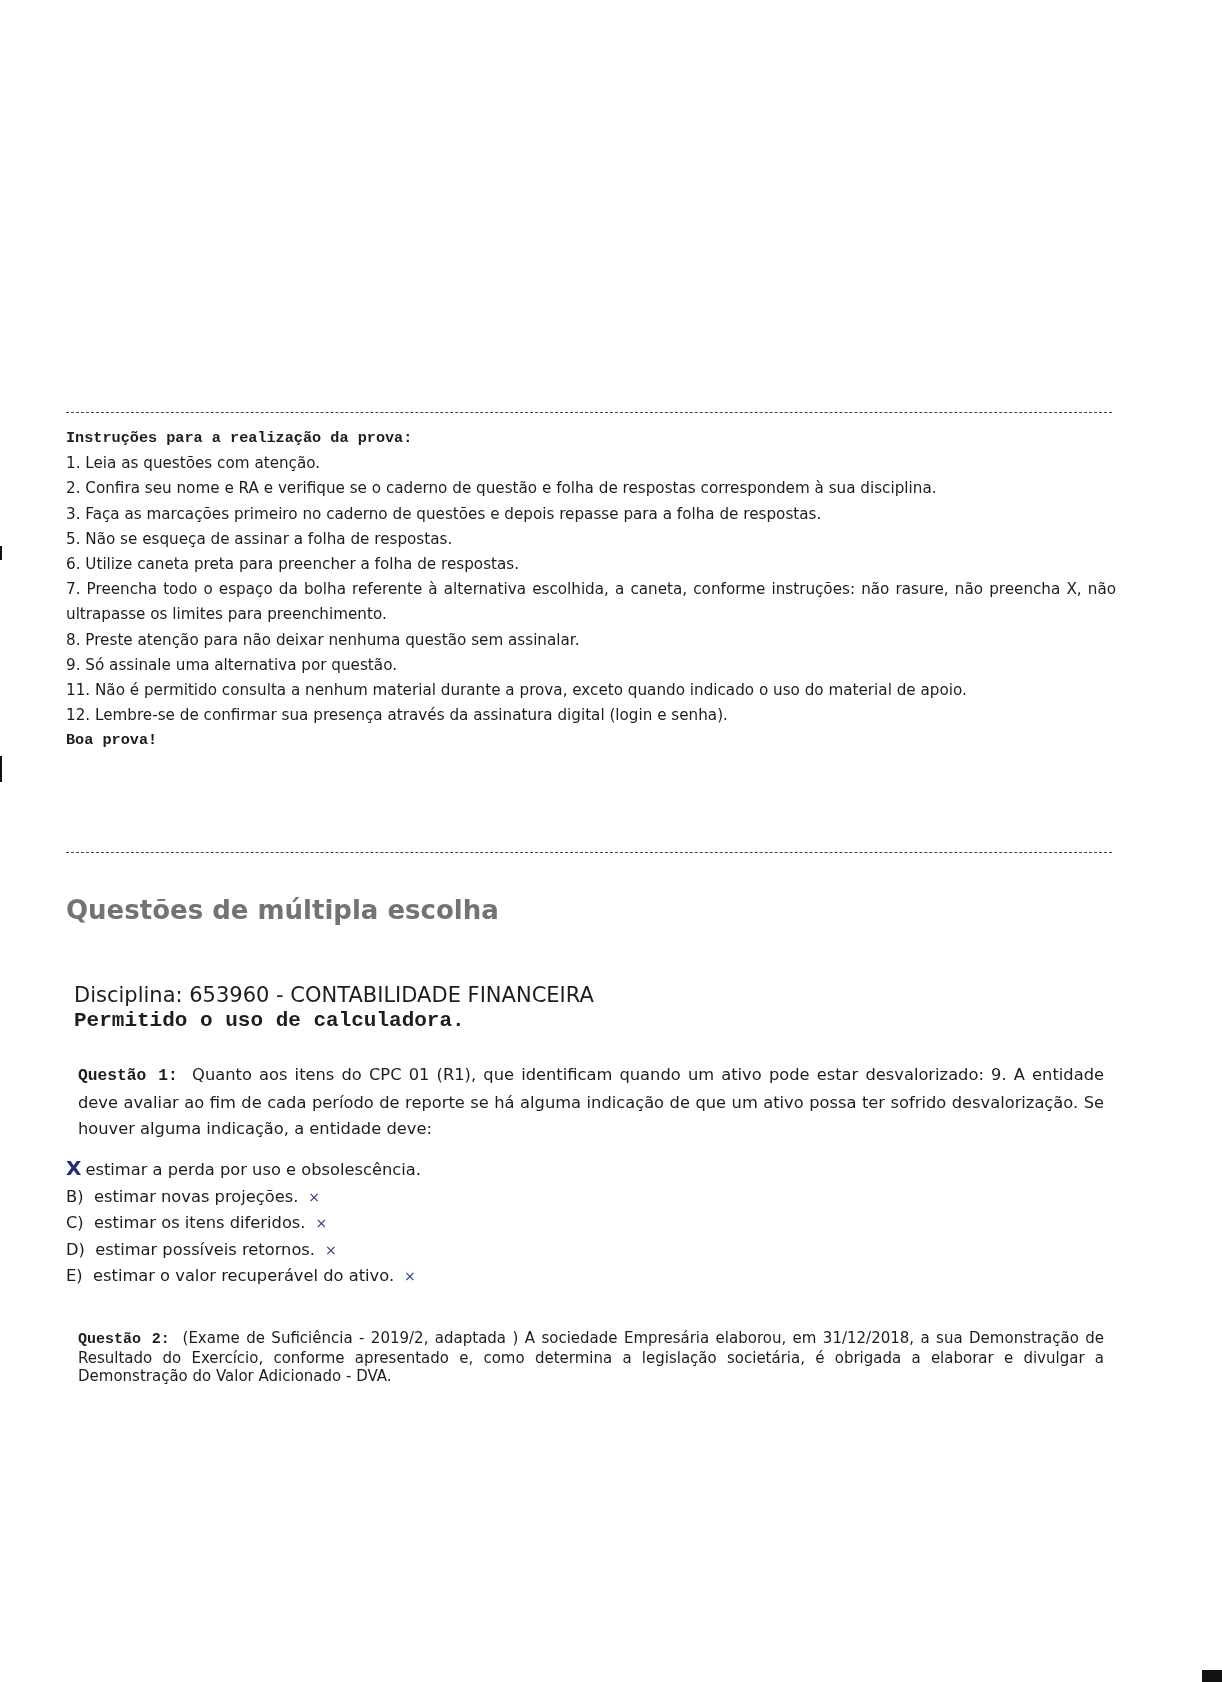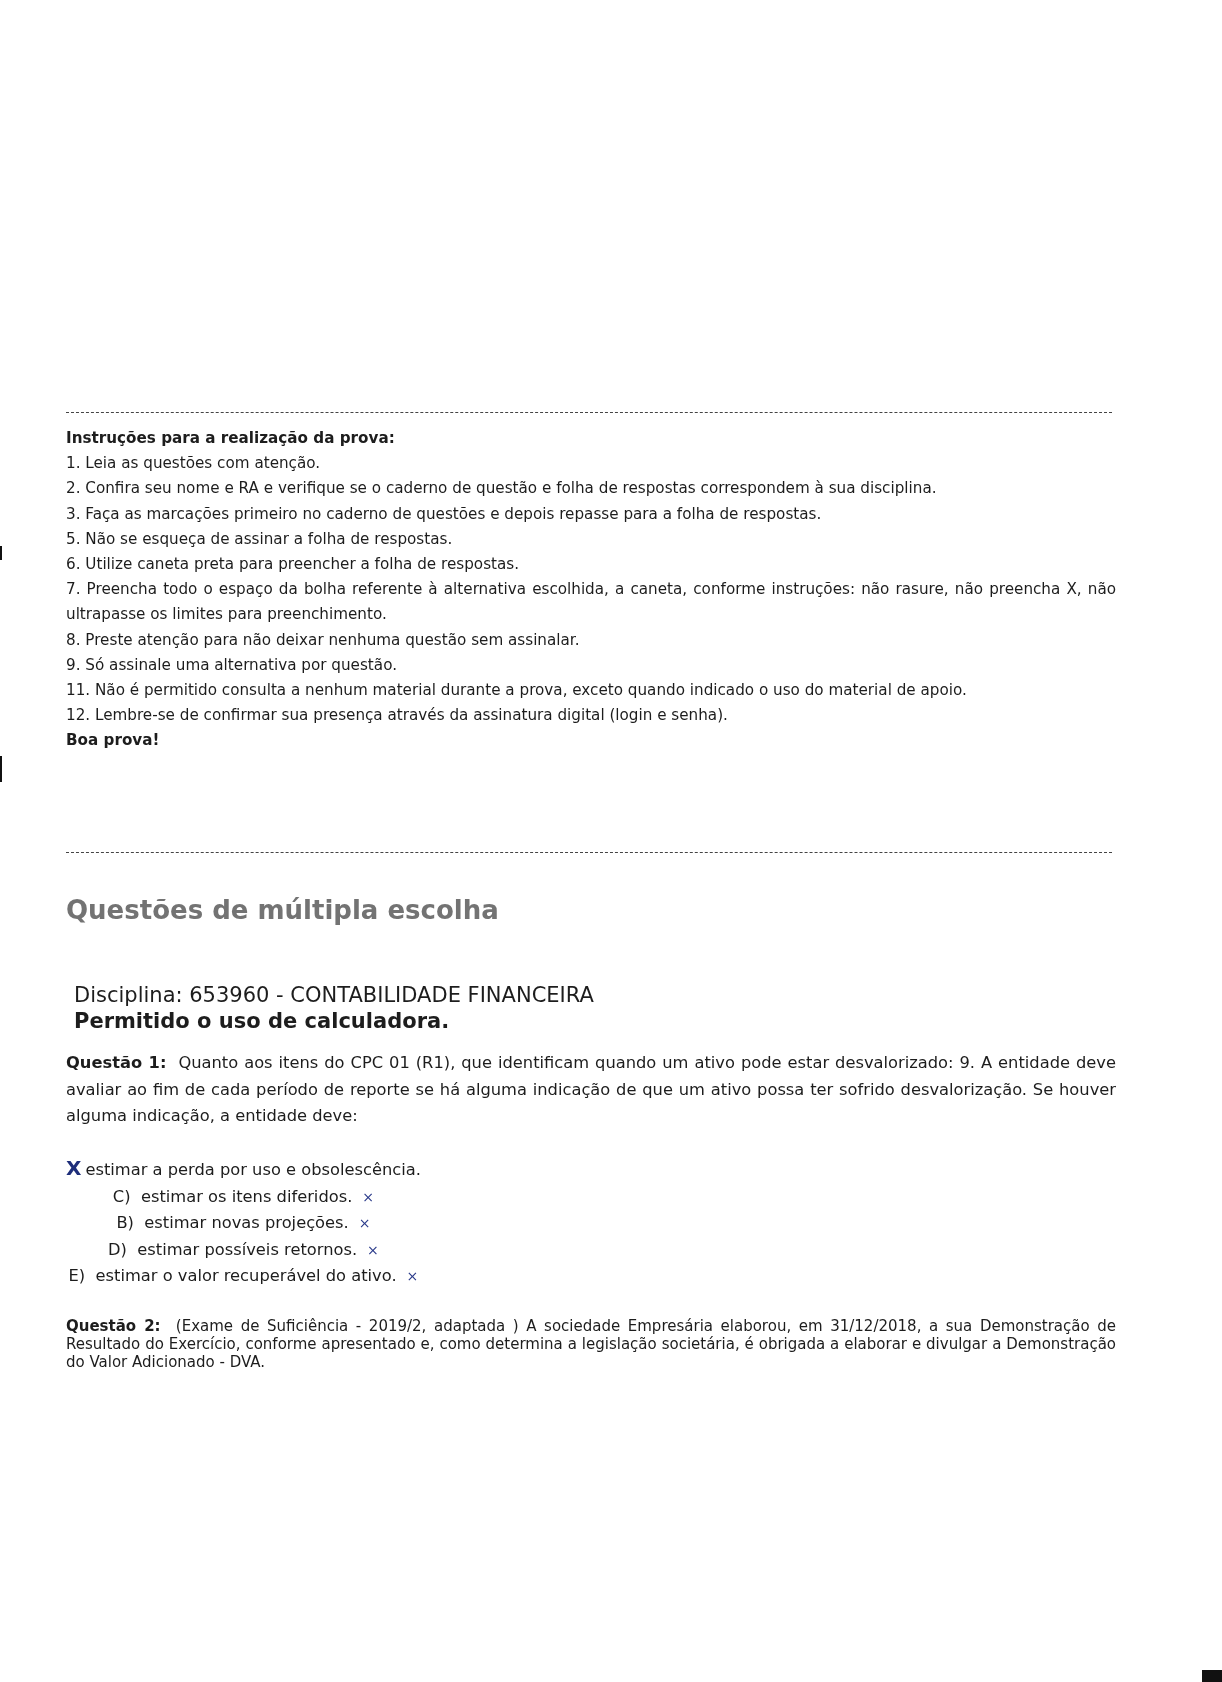--- a/index.html
+++ b/index.html
@@ -4,26 +4,26 @@
 <style>
   html, body { margin: 0; padding: 0; }
   body {
     width: 1222px; height: 1682px; background: #ffffff; position: relative; overflow: hidden;
     font-family: "DejaVu Sans", sans-serif; color: #1d1d1d;
   }
   .page { position: absolute; left: 66px; top: 0; width: 1050px; }
   .dash { position: absolute; left: 0; width: 1046px; height: 0; border-top: 1.3px dashed #444; }
   .instr { position: absolute; left: 0; top: 426px; width: 1050px; font-size: 15.2px; line-height: 25.2px; }
   .instr p { margin: 0; text-align: justify; }
-  .bold { font-weight: bold; }
+  .bold { font-weight: bold; font-family: Liberation Mono, monospace; }
   .section-title { position: absolute; left: 0; top: 895px; font-size: 26px; font-weight: bold; color: #737373; }
   .disc { position: absolute; left: 8px; top: 966px; font-size: 21px; line-height: 26px; margin-top: 16px; }
   .q1 { position: absolute; left: 0; top: 1050px; width: 1050px; font-size: 16.3px; line-height: 26.5px; text-align: justify; }
-  .q1 p, .q2 p { margin: 0; }
-  .opts { position: absolute; left: 0; top: 1155px; font-size: 16.3px; line-height: 26.5px; text-align: center; }
+  .q1 p, .q2 p { margin: 12px; }
+  .opts { position: absolute; left: 0; top: 1155px; font-size: 16.3px; line-height: 26.5px; }
   .opt { white-space: nowrap; }
   .mark { color: #2a3a8a; font-size: 14px; margin-left: 10px; }
   .bigx { color: #1e2e7a; font-weight: bold; font-size: 20px; margin-right: 4px; }
   .q2 { position: absolute; left: 0; top: 1317px; width: 1050px; font-size: 15px; line-height: 18px; text-align: justify; }
   .scanmark { position: absolute; background: #111; }
 </style>
 </head>
 <body>
 
 <div class="page">
@@ -52,22 +52,22 @@
     <div>Disciplina: 653960 - CONTABILIDADE FINANCEIRA</div>
     <div class="bold">Permitido o uso de calculadora.</div>
   </div>
 
   <div class="q1">
     <p><span class="bold">Questão 1:</span>&nbsp; <span>Quanto aos itens do CPC 01 (R1), que identificam quando um ativo pode estar desvalorizado: 9. A entidade deve avaliar ao fim de cada período de reporte se há alguma indicação de que um ativo possa ter sofrido desvalorização. Se houver alguma indicação, a entidade deve:</span></p>
   </div>
 
   <div class="opts">
     <div class="opt"><span class="bigx">X</span><span>estimar a perda por uso e obsolescência.</span></div>
+    <div class="opt"><span>B)</span>&nbsp; <span>estimar novas projeções.</span><span class="mark">×</span></div>
     <div class="opt"><span>C)</span>&nbsp; <span>estimar os itens diferidos.</span><span class="mark">×</span></div>
-    <div class="opt"><span>B)</span>&nbsp; <span>estimar novas projeções.</span><span class="mark">×</span></div>
     <div class="opt"><span>D)</span>&nbsp; <span>estimar possíveis retornos.</span><span class="mark">×</span></div>
     <div class="opt"><span>E)</span>&nbsp; <span>estimar o valor recuperável do ativo.</span><span class="mark">×</span></div>
   </div>
 
   <div class="q2">
     <p><span class="bold">Questão 2:</span>&nbsp; <span>(Exame de Suficiência - 2019/2, adaptada ) A sociedade Empresária elaborou, em 31/12/2018, a sua Demonstração de Resultado do Exercício, conforme apresentado e, como determina a legislação societária, é obrigada a elaborar e divulgar a Demonstração do Valor Adicionado - DVA.</span></p>
   </div>
 </div>
 
 <div class="scanmark" style="left:0;top:546px;width:2px;height:14px"></div>

